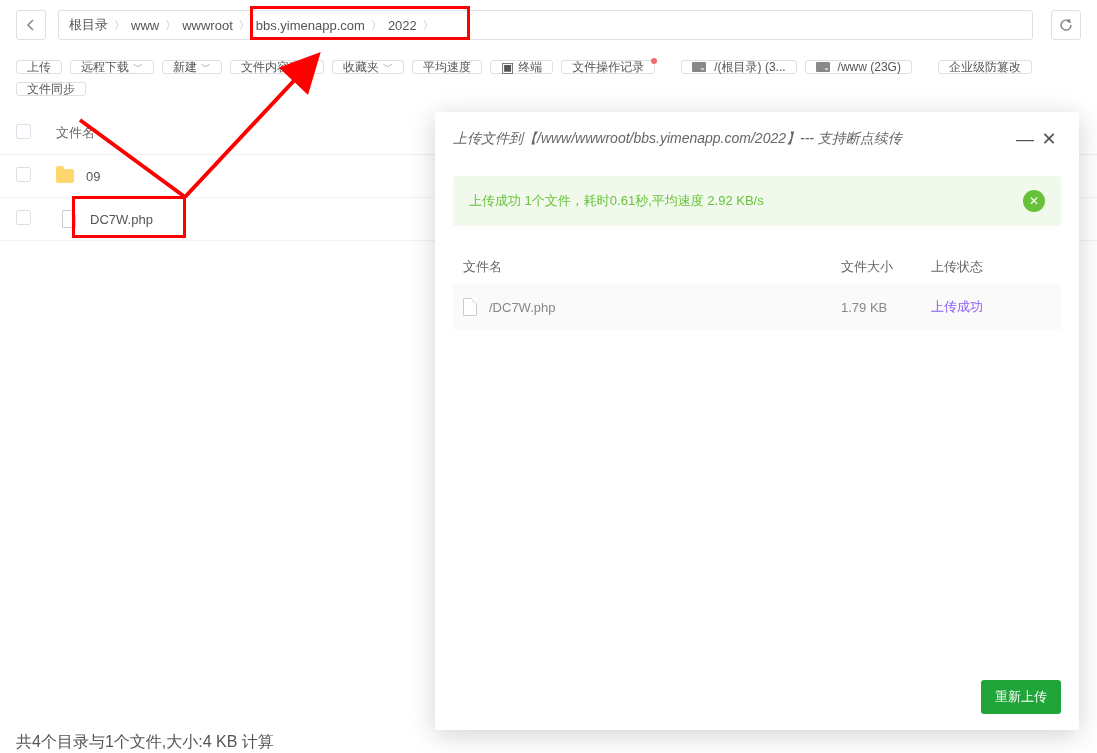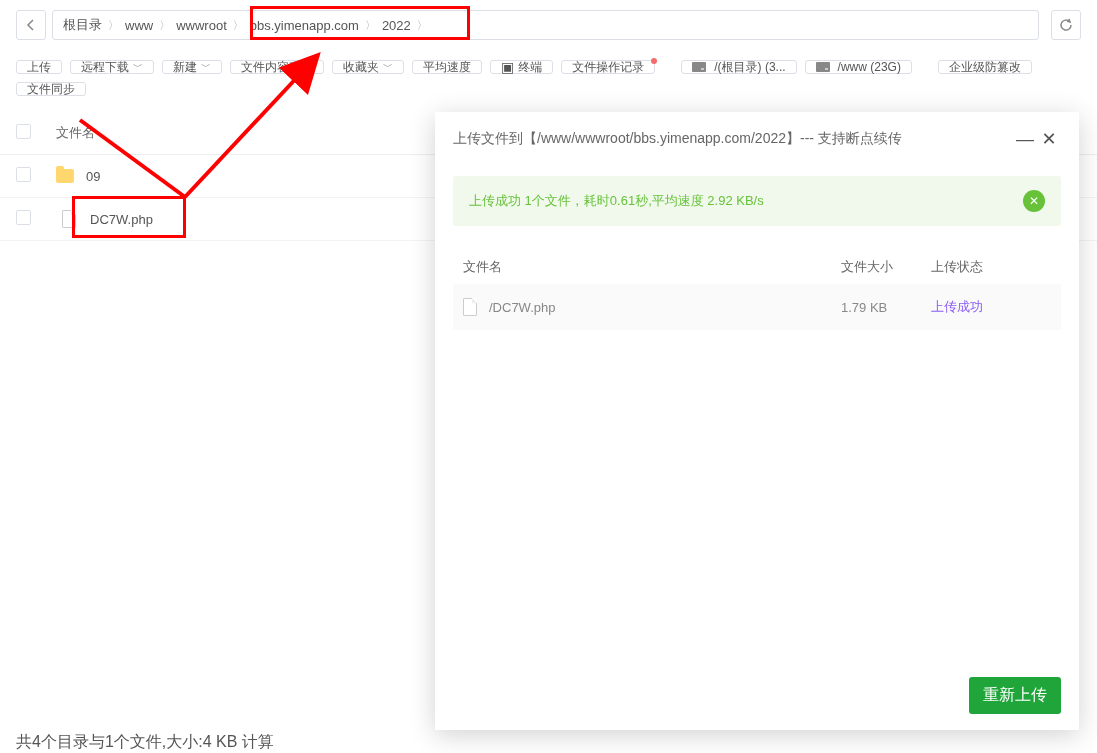--- a/index.html
+++ b/index.html
@@ -1,19 +1,19 @@
 <!DOCTYPE html>
 <html><head>
   <meta charset="utf-8">
   <style>
     * { margin: 0; padding: 0; box-sizing: border-box; }
     body { font-family: "Microsoft YaHei", Arial, sans-serif; font-size: 13px; color: #555; background: #fff; width: 1097px; height: 753px; position: relative; overflow: hidden; }
     
     
-    .breadcrumb-bar { display: flex; align-items: flex-start; padding: 10px 16px; gap: 6px; }
+    .breadcrumb-bar { display: flex; align-items: flex-start; padding: 10px 16px; gap: 12px; }
     .bc-back { width: 30px; height: 30px; border: 1px solid #dcdfe6; border-radius: 3px; display: flex; align-items: center; justify-content: center; background: #fff; cursor: pointer; }
     .bc-path { flex: 1; height: 30px; border: 1px solid #dcdfe6; border-radius: 3px; display: flex; align-items: center; padding: 0 10px; gap: 4px; background: #fff; }
     .bc-seg { cursor: pointer; }
     .bc-sep { color: #aaa; font-size: 11px; margin: 0 2px; }
     .bc-refresh { width: 30px; height: 30px; border: 1px solid #dcdfe6; border-radius: 3px; display: flex; align-items: center; justify-content: center; background: #fff; cursor: pointer; margin-left: 6px; }
     
     
     .toolbar { display: flex; align-items: center; padding: 10px 16px 16px 16px; gap: 8px; flex-wrap: wrap; }
     .tbtn { height: 14px; border: 1px solid #dcdfe6; border-radius: 3px; background: #fff; display: inline-flex; align-items: center; padding: 0 10px; gap: 4px; cursor: pointer; color: #555; font-size: 12px; position: relative; }
     .tbtn .chev { font-size: 10px; color: #888; }
@@ -39,34 +39,34 @@
     .file-ico { width: 14px; height: 18px; border: 1px solid #ccc; border-radius: 1px; background: #fff; position: relative; }
     .file-ico::after { content: ''; position: absolute; right: -1px; top: -1px; width: 0; height: 0; border-bottom: 5px solid #eee; border-right: 5px solid #fff; }
     
     
     .anno-box1 { position: absolute; border: 3px solid #ff0000; }
     .arrow-svg { position: absolute; overflow: visible; pointer-events: none; }
     
     
     .modal { position: absolute; right: 18px; top: 112px; width: 644px; height: 618px; background: #fff; box-shadow: 0 5px 25px rgba(0,0,0,0.18); display: flex; flex-direction: column; }
     .modal-head { display: flex; align-items: center; padding: 16px 18px; color: #666; font-size: 14px; }
-    .modal-head .title { flex: 1; }
+    .modal-head .title { flex: 1; font-style: italic; }
     .modal-head .win-btn { width: 24px; text-align: center; font-size: 18px; cursor: pointer; color: #555; }
     .modal-body { flex: 1; padding: 10px 18px; overflow: auto; }
     .success-bar { background: #f0f9eb; border-radius: 3px; padding: 14px 16px; color: #67c23a; font-size: 13px; display: flex; align-items: center; justify-content: space-between; margin-bottom: 24px; }
     .close-badge { width: 22px; height: 22px; border-radius: 50%; background: #67c23a; color: #fff; display: flex; align-items: center; justify-content: center; font-size: 12px; cursor: pointer; }
     .up-header { display: flex; color: #666; padding: 8px 10px; font-size: 13px; }
     .col-name { flex: 1; }
     .col-size { width: 90px; }
     .col-status { width: 120px; }
     .up-row { display: flex; padding: 14px 10px; align-items: center; background: #fafafa; color: #888; }
     .up-row .col-status { color: #8b5cf6; }
     .up-row .file-ico { margin-right: 12px; display: inline-block; }
     .modal-foot { padding: 16px 18px; display: flex; justify-content: flex-end; }
-    .reupload { background: #20a53a; color: #fff; border: none; border-radius: 3px; padding: 8px 14px; font-size: 16px; cursor: pointer; }
+    .reupload { background: #20a53a; color: #fff; border: none; border-radius: 3px; padding: 8px 14px; font-size: 13px; cursor: pointer; }
     
     
     .footclip { position: absolute; bottom: 0; left: 16px; color: #555; font-size: 16px; }
   </style>
 </head>
 <body>
 
 <div class="breadcrumb-bar">
   <div class="bc-back">
     <svg width="12" height="12" viewBox="0 0 12 12">

